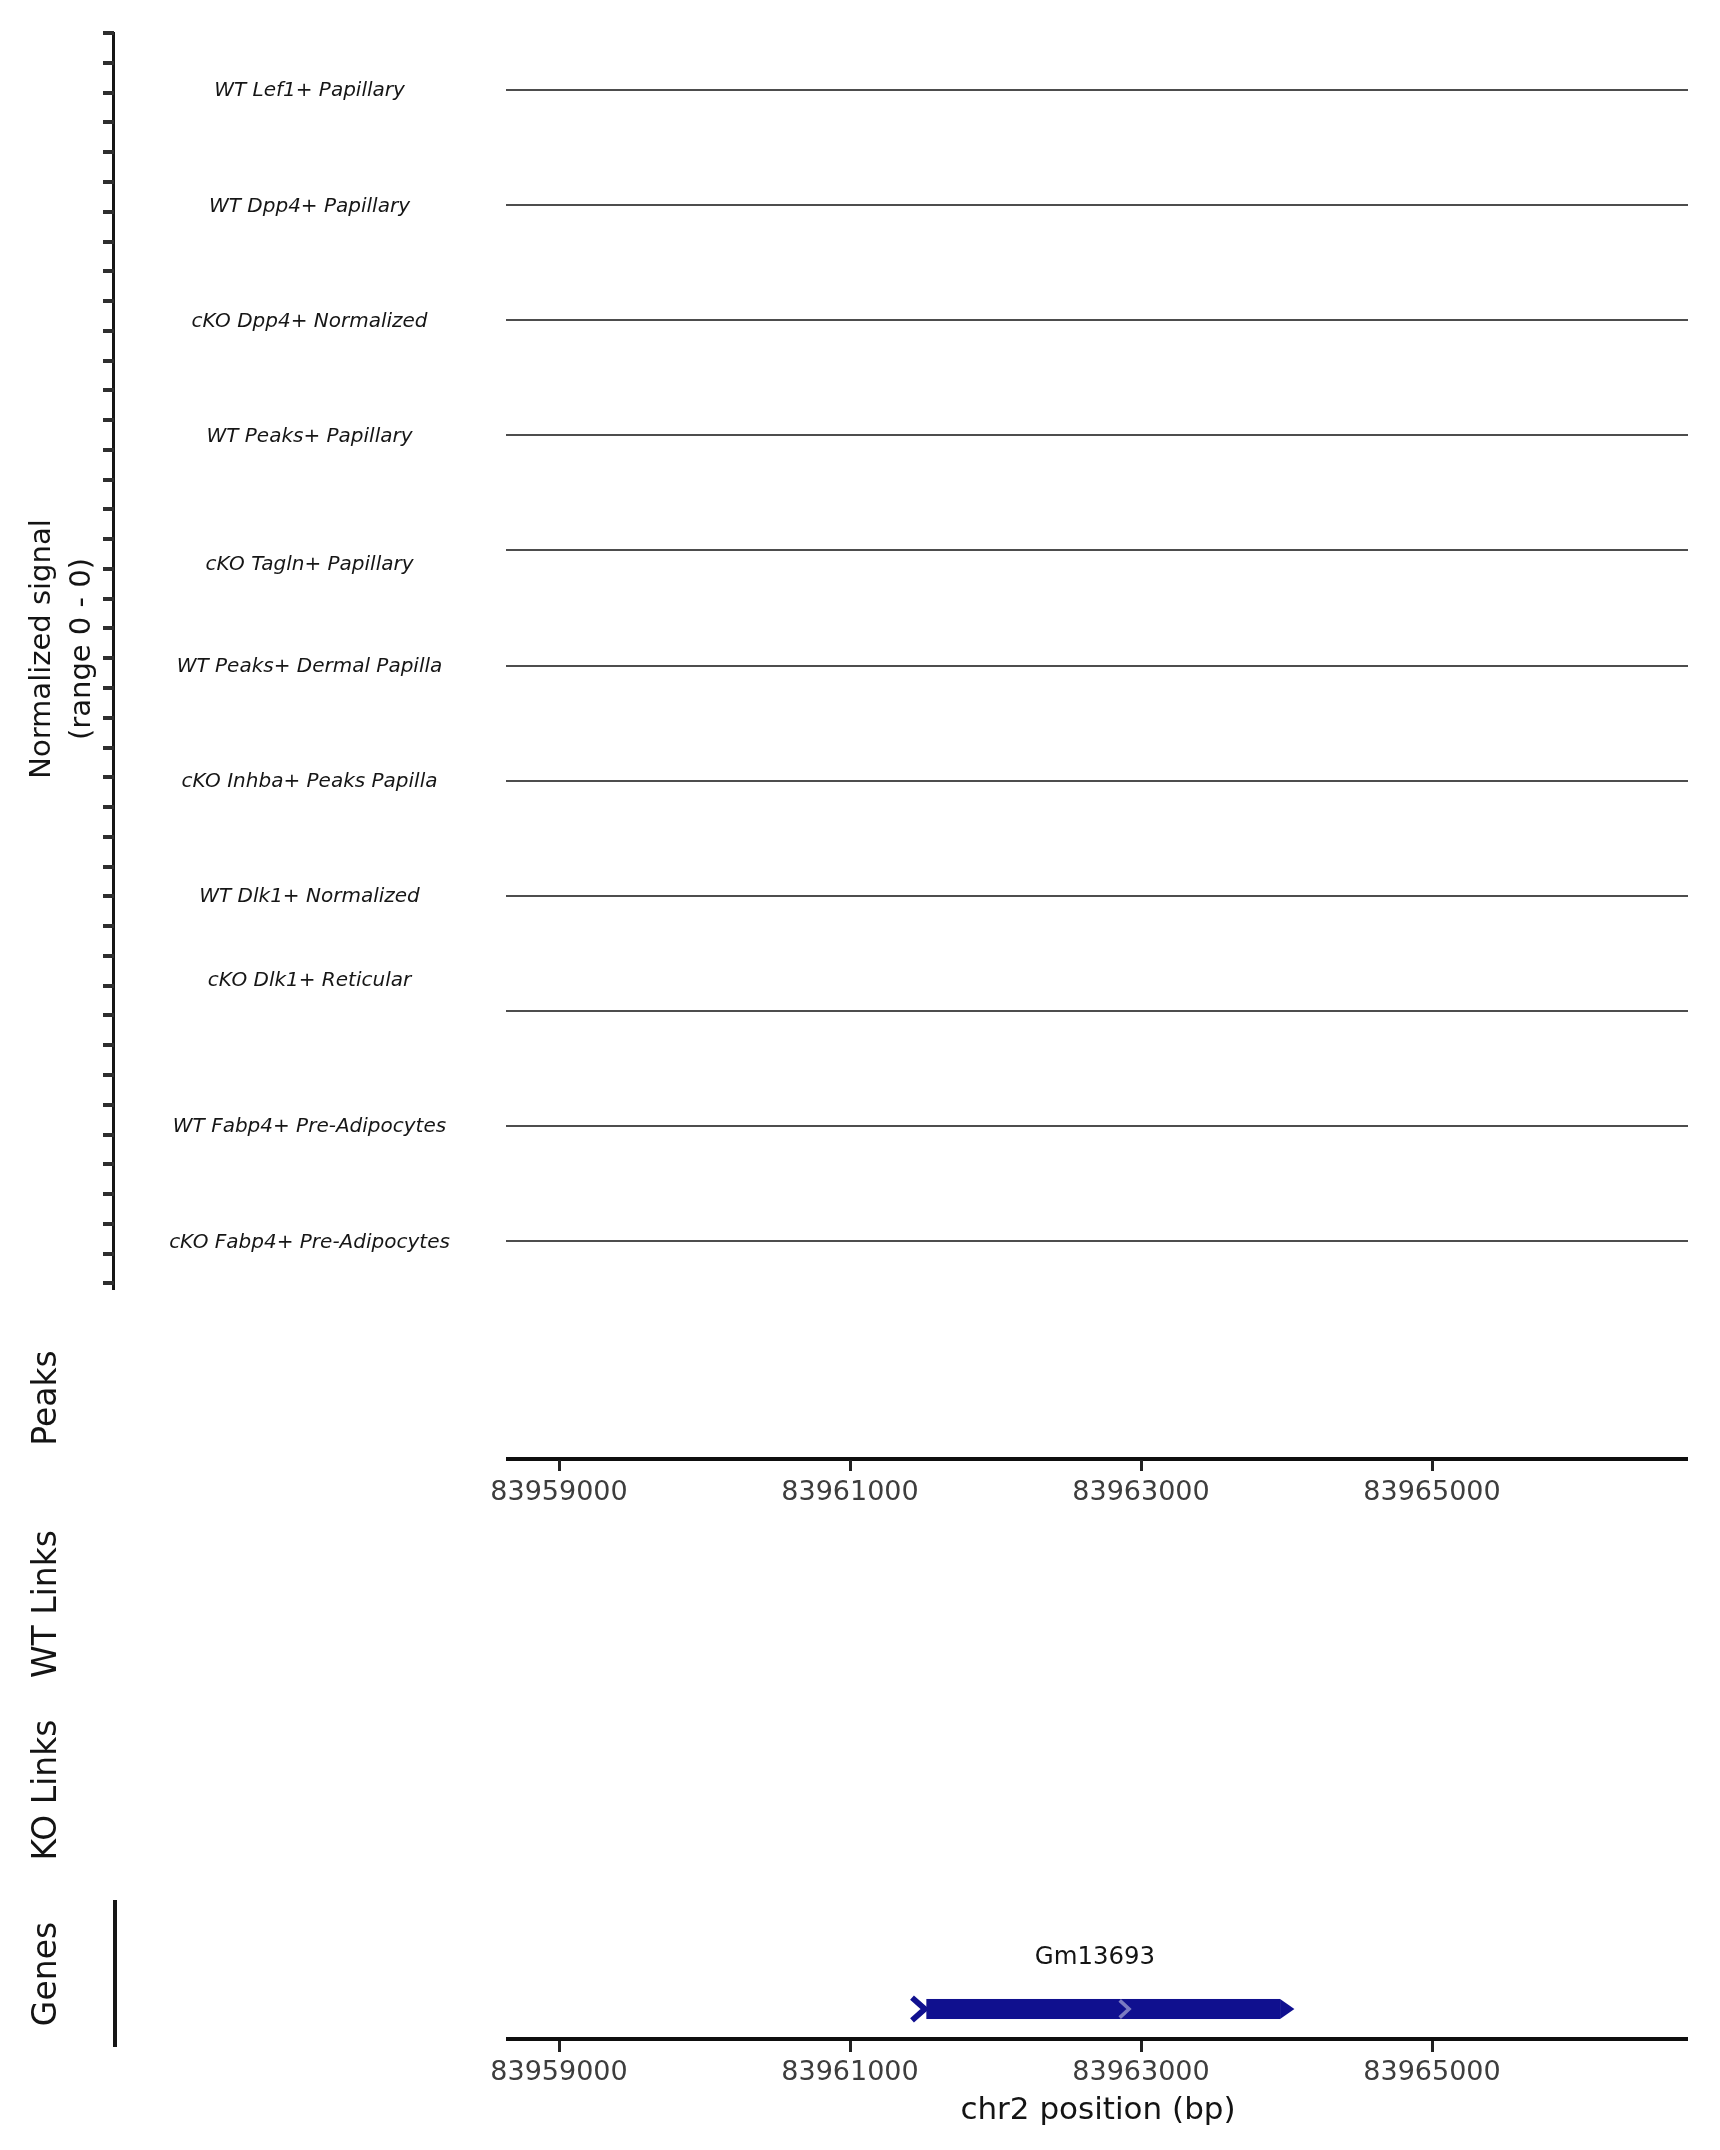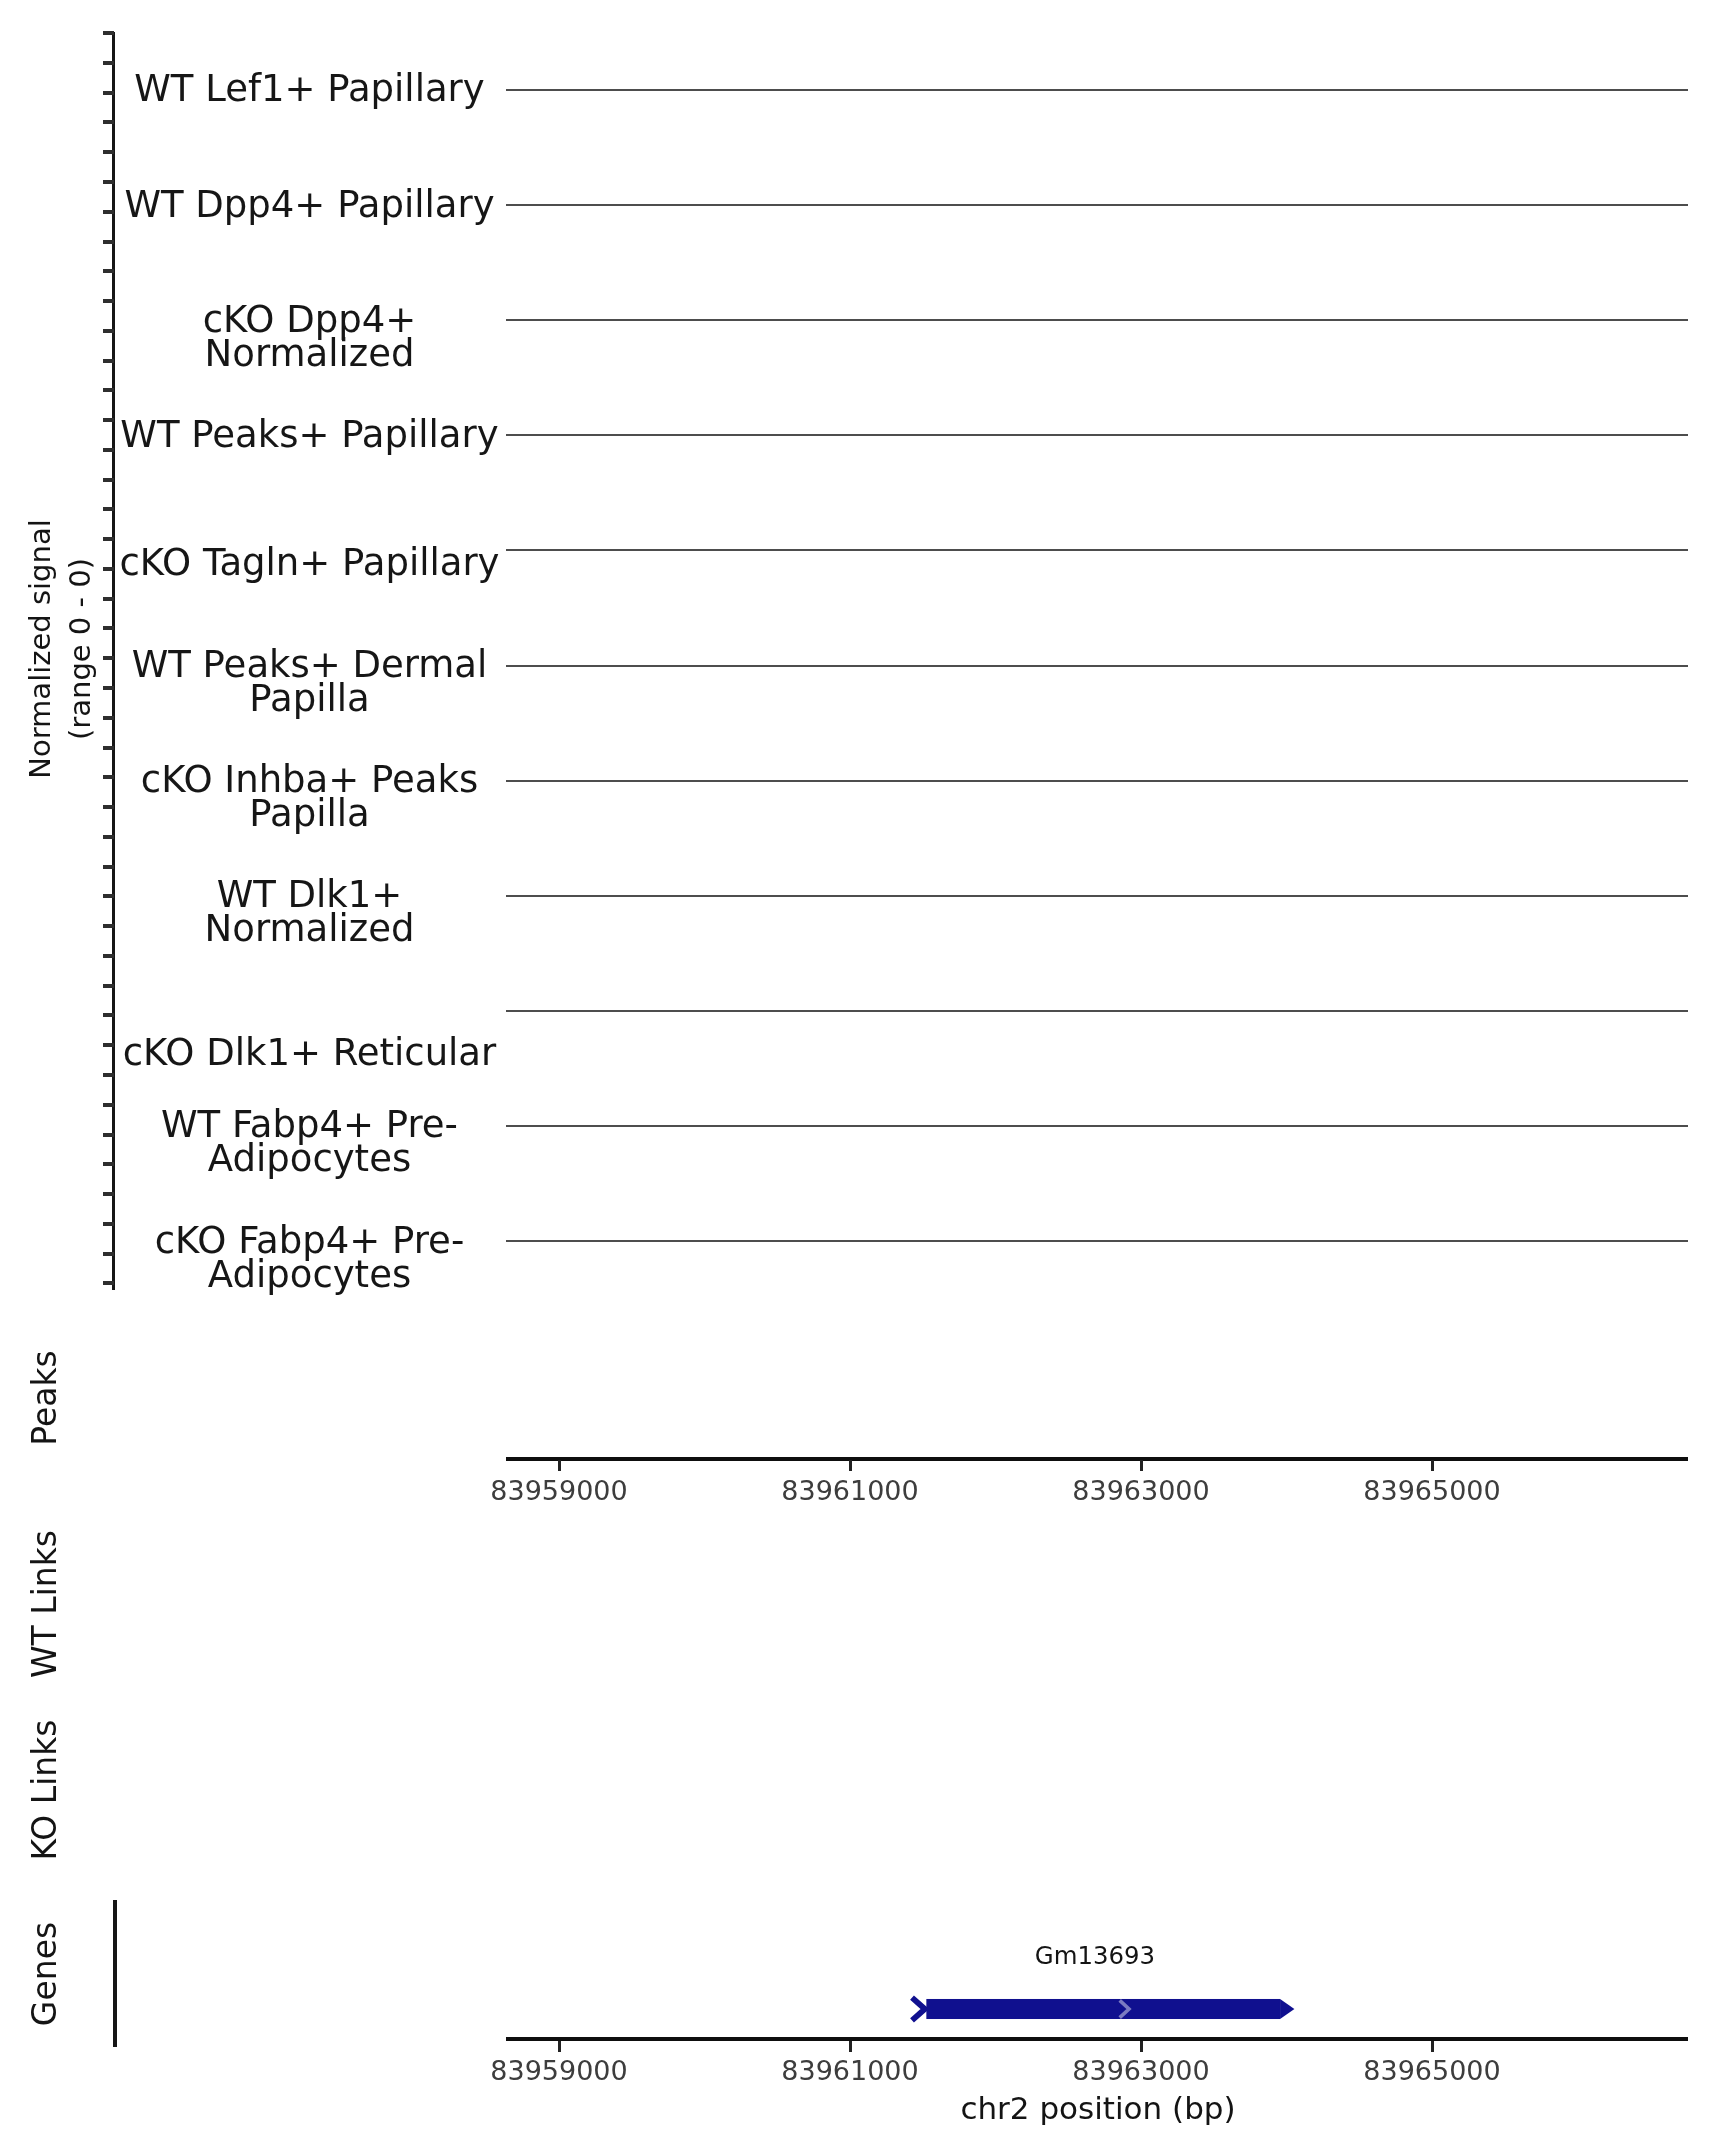--- a/index.html
+++ b/index.html
@@ -3,21 +3,21 @@
 <meta charset="utf-8">
 <style>
   html,body{margin:0;padding:0;background:#fff;}
   .page{position:relative;width:1721px;height:2151px;background:#ffffff;overflow:hidden;
         font-family:"DejaVu Sans","Liberation Sans",sans-serif;color:#141414;}
   .vline{position:absolute;background:#161616;}
   .rot{position:absolute;transform:translate(-50%,-50%) rotate(-90deg);white-space:nowrap;}
   .ylabel{font-size:29px;text-align:center;line-height:1.38;color:#141414;}
   .section{font-size:33px;color:#141414;}
   .track-label{position:absolute;left:113px;width:393px;text-align:center;
-               font-size:37px;line-height:34px;color:#161616;}
+               font-size:20px;line-height:34px;color:#161616;font-style:italic;}
   .track-line{position:absolute;left:506px;width:1182px;height:2.2px;background:#4d4d4d;}
   .btick{position:absolute;left:103px;width:10.8px;height:3.6px;background:#2e2e2e;}
   .axis-line{position:absolute;left:506px;width:1182px;height:3.6px;background:#0e0e0e;}
   .axis-tick{position:absolute;width:2.9px;height:10.8px;background:#222222;}
   .axis-ticklabel{position:absolute;width:172px;text-align:center;font-size:27px;color:#3d3d3d;}
   .xlabel{position:absolute;transform:translate(-50%,-50%);font-size:31px;color:#141414;}
   .gene-label{position:absolute;transform:translate(-50%,-50%);font-size:24.4px;color:#141414;}
   .gene-glyph{position:absolute;}
 </style>
 </head>
@@ -87,21 +87,21 @@
       <div class="track-label" style="top: 418px;">WT Peaks+ Papillary</div>
       <div class="track-line" style="top: 434px;"></div>
       <div class="track-label" style="top: 546px;">cKO Tagln+ Papillary</div>
       <div class="track-line" style="top: 549px;"></div>
       <div class="track-label" style="top: 648px;">WT Peaks+ Dermal Papilla</div>
       <div class="track-line" style="top: 665px;"></div>
       <div class="track-label" style="top: 763px;">cKO Inhba+ Peaks Papilla</div>
       <div class="track-line" style="top: 780px;"></div>
       <div class="track-label" style="top: 878px;">WT Dlk1+ Normalized</div>
       <div class="track-line" style="top: 895px;"></div>
-      <div class="track-label" style="top: 1036px;">cKO Dlk1+ Reticular</div>
+      <div class="track-label" style="top: 962px;">cKO Dlk1+ Reticular</div>
       <div class="track-line" style="top: 1010px;"></div>
       <div class="track-label" style="top: 1108px;">WT Fabp4+ Pre-Adipocytes</div>
       <div class="track-line" style="top: 1125px;"></div>
       <div class="track-label" style="top: 1224px;">cKO Fabp4+ Pre-Adipocytes</div>
       <div class="track-line" style="top: 1240px;"></div>
     </div>
 
   <div class="rot section" style="left:44px;top:1398px;">Peaks</div>
   <div class="rot section" style="left:44px;top:1604px;">WT Links</div>
   <div class="rot section" style="left:44px;top:1790px;">KO Links</div>

